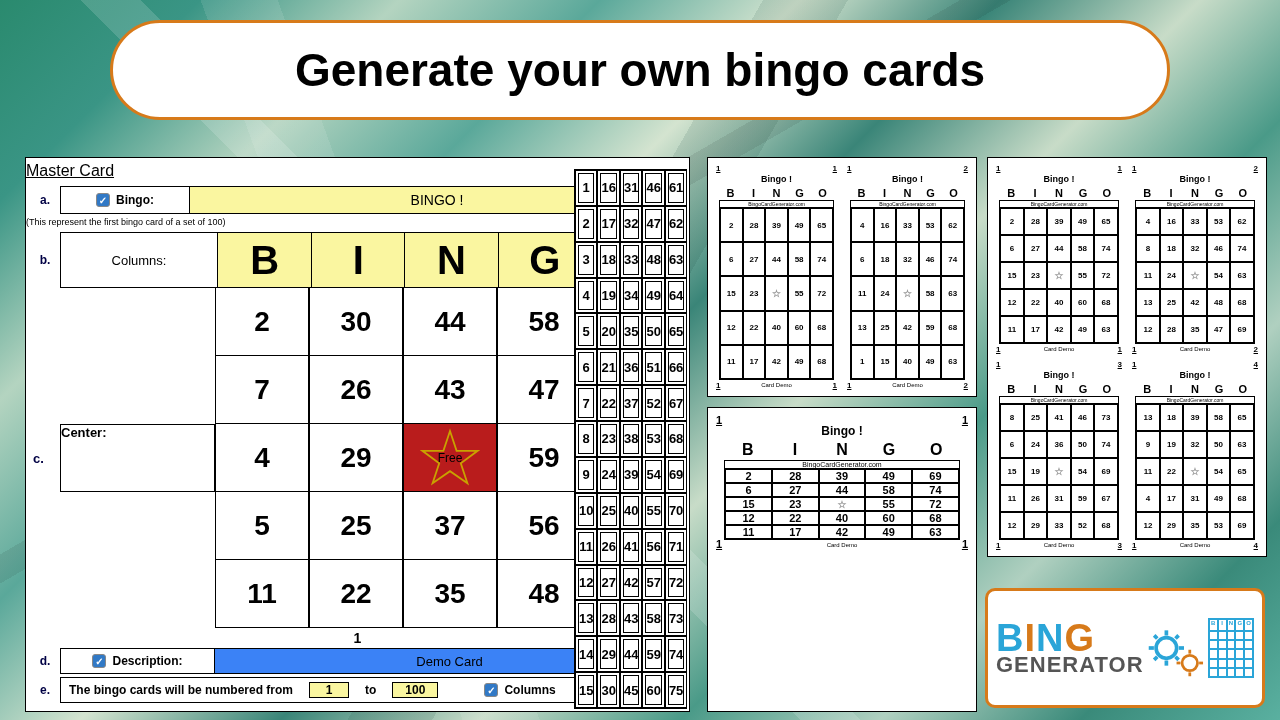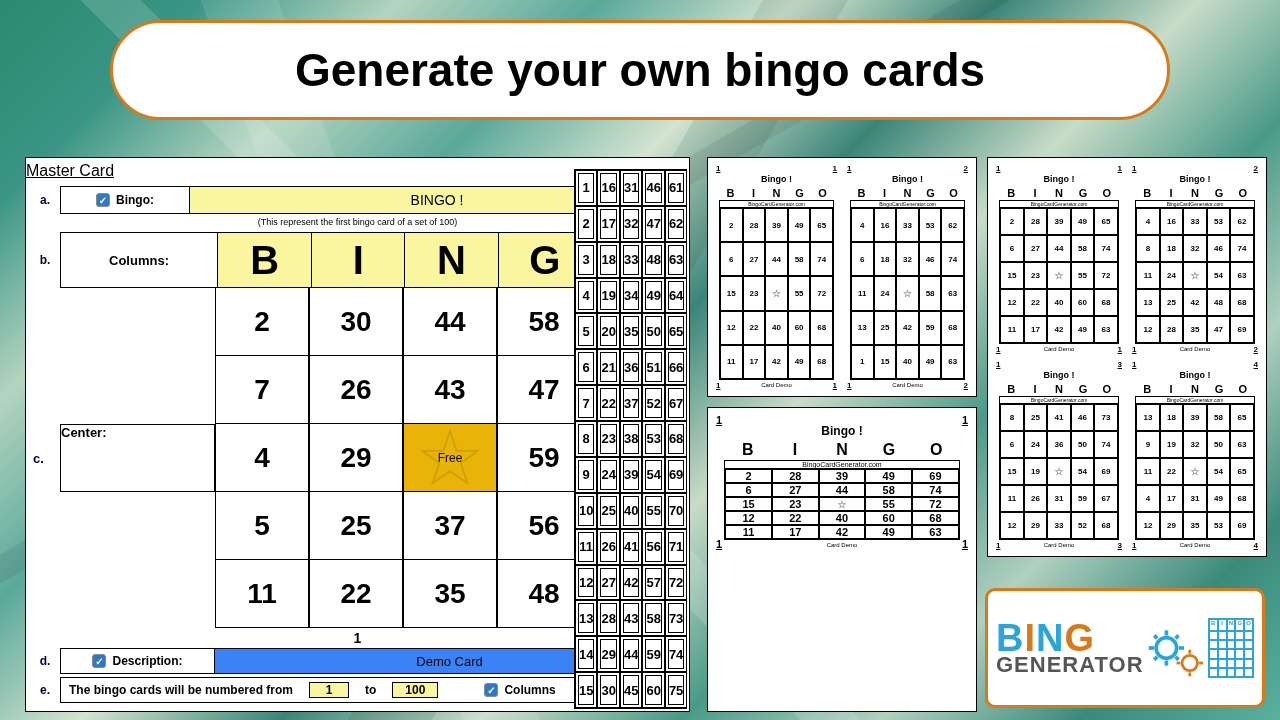--- a/index.html
+++ b/index.html
@@ -15,31 +15,31 @@
 .banner h1{font-size:46px;font-weight:700;color:#000}
 .master-card{position:absolute;top:157px;left:25px;width:665px;height:555px;background:#fff;border:1px solid #000;z-index:5;font-size:12px}
 .mc-title{font-weight:400;text-decoration:underline;font-size:16px;padding:4px 0}
 .row-a,.row-b,.row-c,.row-d,.row-e{display:flex;align-items:stretch}
 .rlabel{width:30px;display:flex;align-items:center;justify-content:center;font-weight:700;font-size:12px;color:#004}
 .labbox{border:1px solid #000;display:flex;align-items:center;justify-content:center;background:#fff}
 .chk{width:14px;height:14px;border:1px solid #888;border-radius:3px;background:#3179c6;display:inline-flex;align-items:center;justify-content:center;color:#fff;font-size:10px;margin-right:6px}
 .row-a{height:28px;margin:2px 4px 0}
 .row-a .labbox:nth-child(2){width:130px;font-weight:700}
 .row-a .titleval{flex:1;border:1px solid #000;border-left:0;background:#faf6a0;display:flex;align-items:center;justify-content:center;font-size:14px}
-.subline{text-align:center;font-size:9px;padding:3px 0}
+.subline{text-align:left;font-size:9px;padding:3px 0}
 .row-b{margin:2px 4px 0}
-.row-b .labbox{width:158px;height:56px;font-weight:700;font-size:13px}
+.row-b .labbox{width:158px;height:56px;font-weight:400;font-size:13px}
 .bingo-head{flex:1;display:grid;grid-template-columns:repeat(5,1fr);border:1px solid #000;border-left:0}
 .bingo-head span{display:flex;align-items:center;justify-content:center;font-size:40px;font-weight:700;background:#faf6a0;border-left:1px solid #000}
 .bingo-head span:first-child{border-left:0}
 .cardgrid{margin:0 4px 0 34px;height:340px;display:grid;grid-template-columns:155px repeat(5,1fr);grid-template-rows:repeat(5,1fr)}
 .cardgrid .cell{border:1px solid #000;border-top:0;display:flex;align-items:center;justify-content:center;font-size:28px;font-weight:700}
 .cardgrid .side{border:0}
 .cardgrid .sidebox{border:1px solid #000;font-size:13px;font-weight:700}
-.free{background:#eab308;position:relative;font-size:12px!important;font-weight:400!important}
+.free{background:#b91c1c;position:relative;font-size:12px!important;font-weight:400!important}
 .free svg{position:absolute;width:60px;height:60px}
 .cardnum{text-align:center;font-weight:700;font-size:14px;padding:2px 0}
 .row-d{height:26px;margin:0 4px}
 .row-d .labbox:nth-child(2){width:155px;font-weight:700}
 .row-d .descval{flex:1;border:1px solid #000;border-left:0;background:#3b82f6;display:flex;align-items:center;justify-content:center;font-size:13px}
 .row-e{height:26px;margin:3px 4px 3px}
 .row-e .labbox{flex:1;justify-content:flex-start;padding:0 8px;font-weight:700;gap:12px}
 .row-e .yel{background:#faf6a0;padding:0 12px;border:1px solid #000;margin:0 4px;min-width:40px;text-align:center;display:inline-block;font-weight:700}
 .row-e .cornergp{margin-left:30px;display:flex;align-items:center}
 .refcard{position:absolute;top:169px;left:574px;width:113px;height:540px;z-index:6;display:grid;grid-template-columns:repeat(5,1fr);grid-template-rows:repeat(15,1fr);border:1px solid #000;font-size:13px;font-weight:700}

